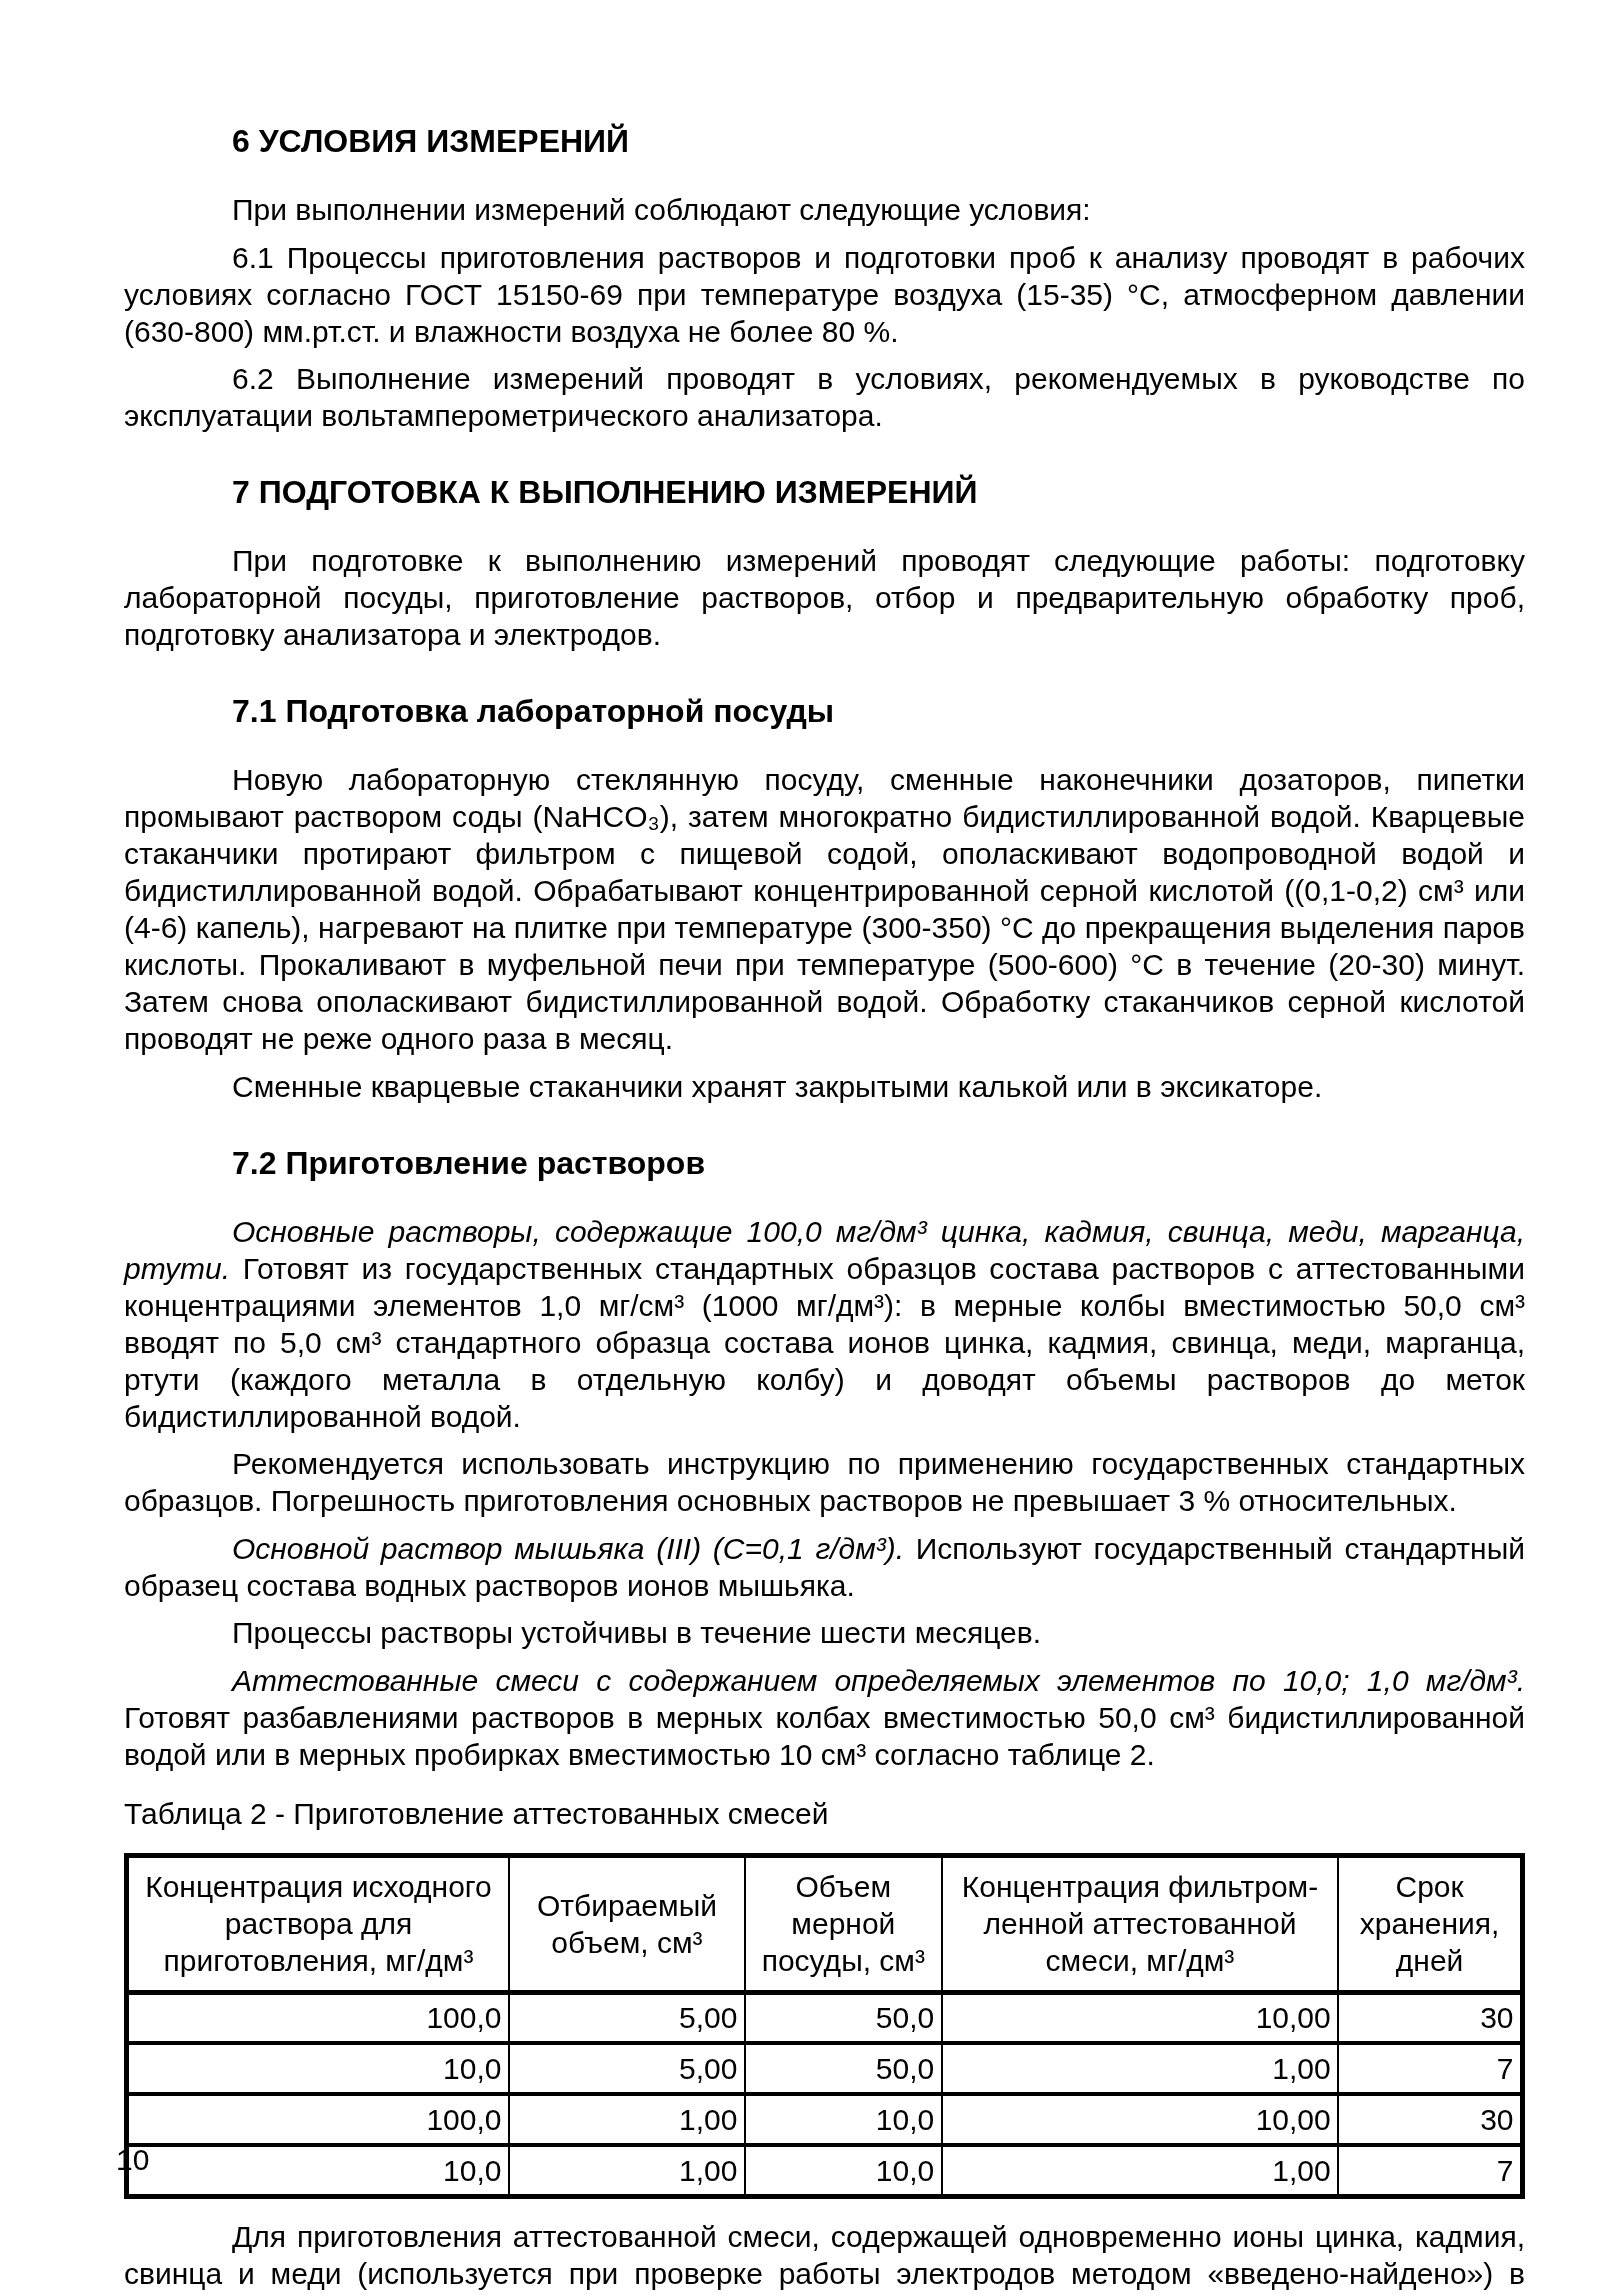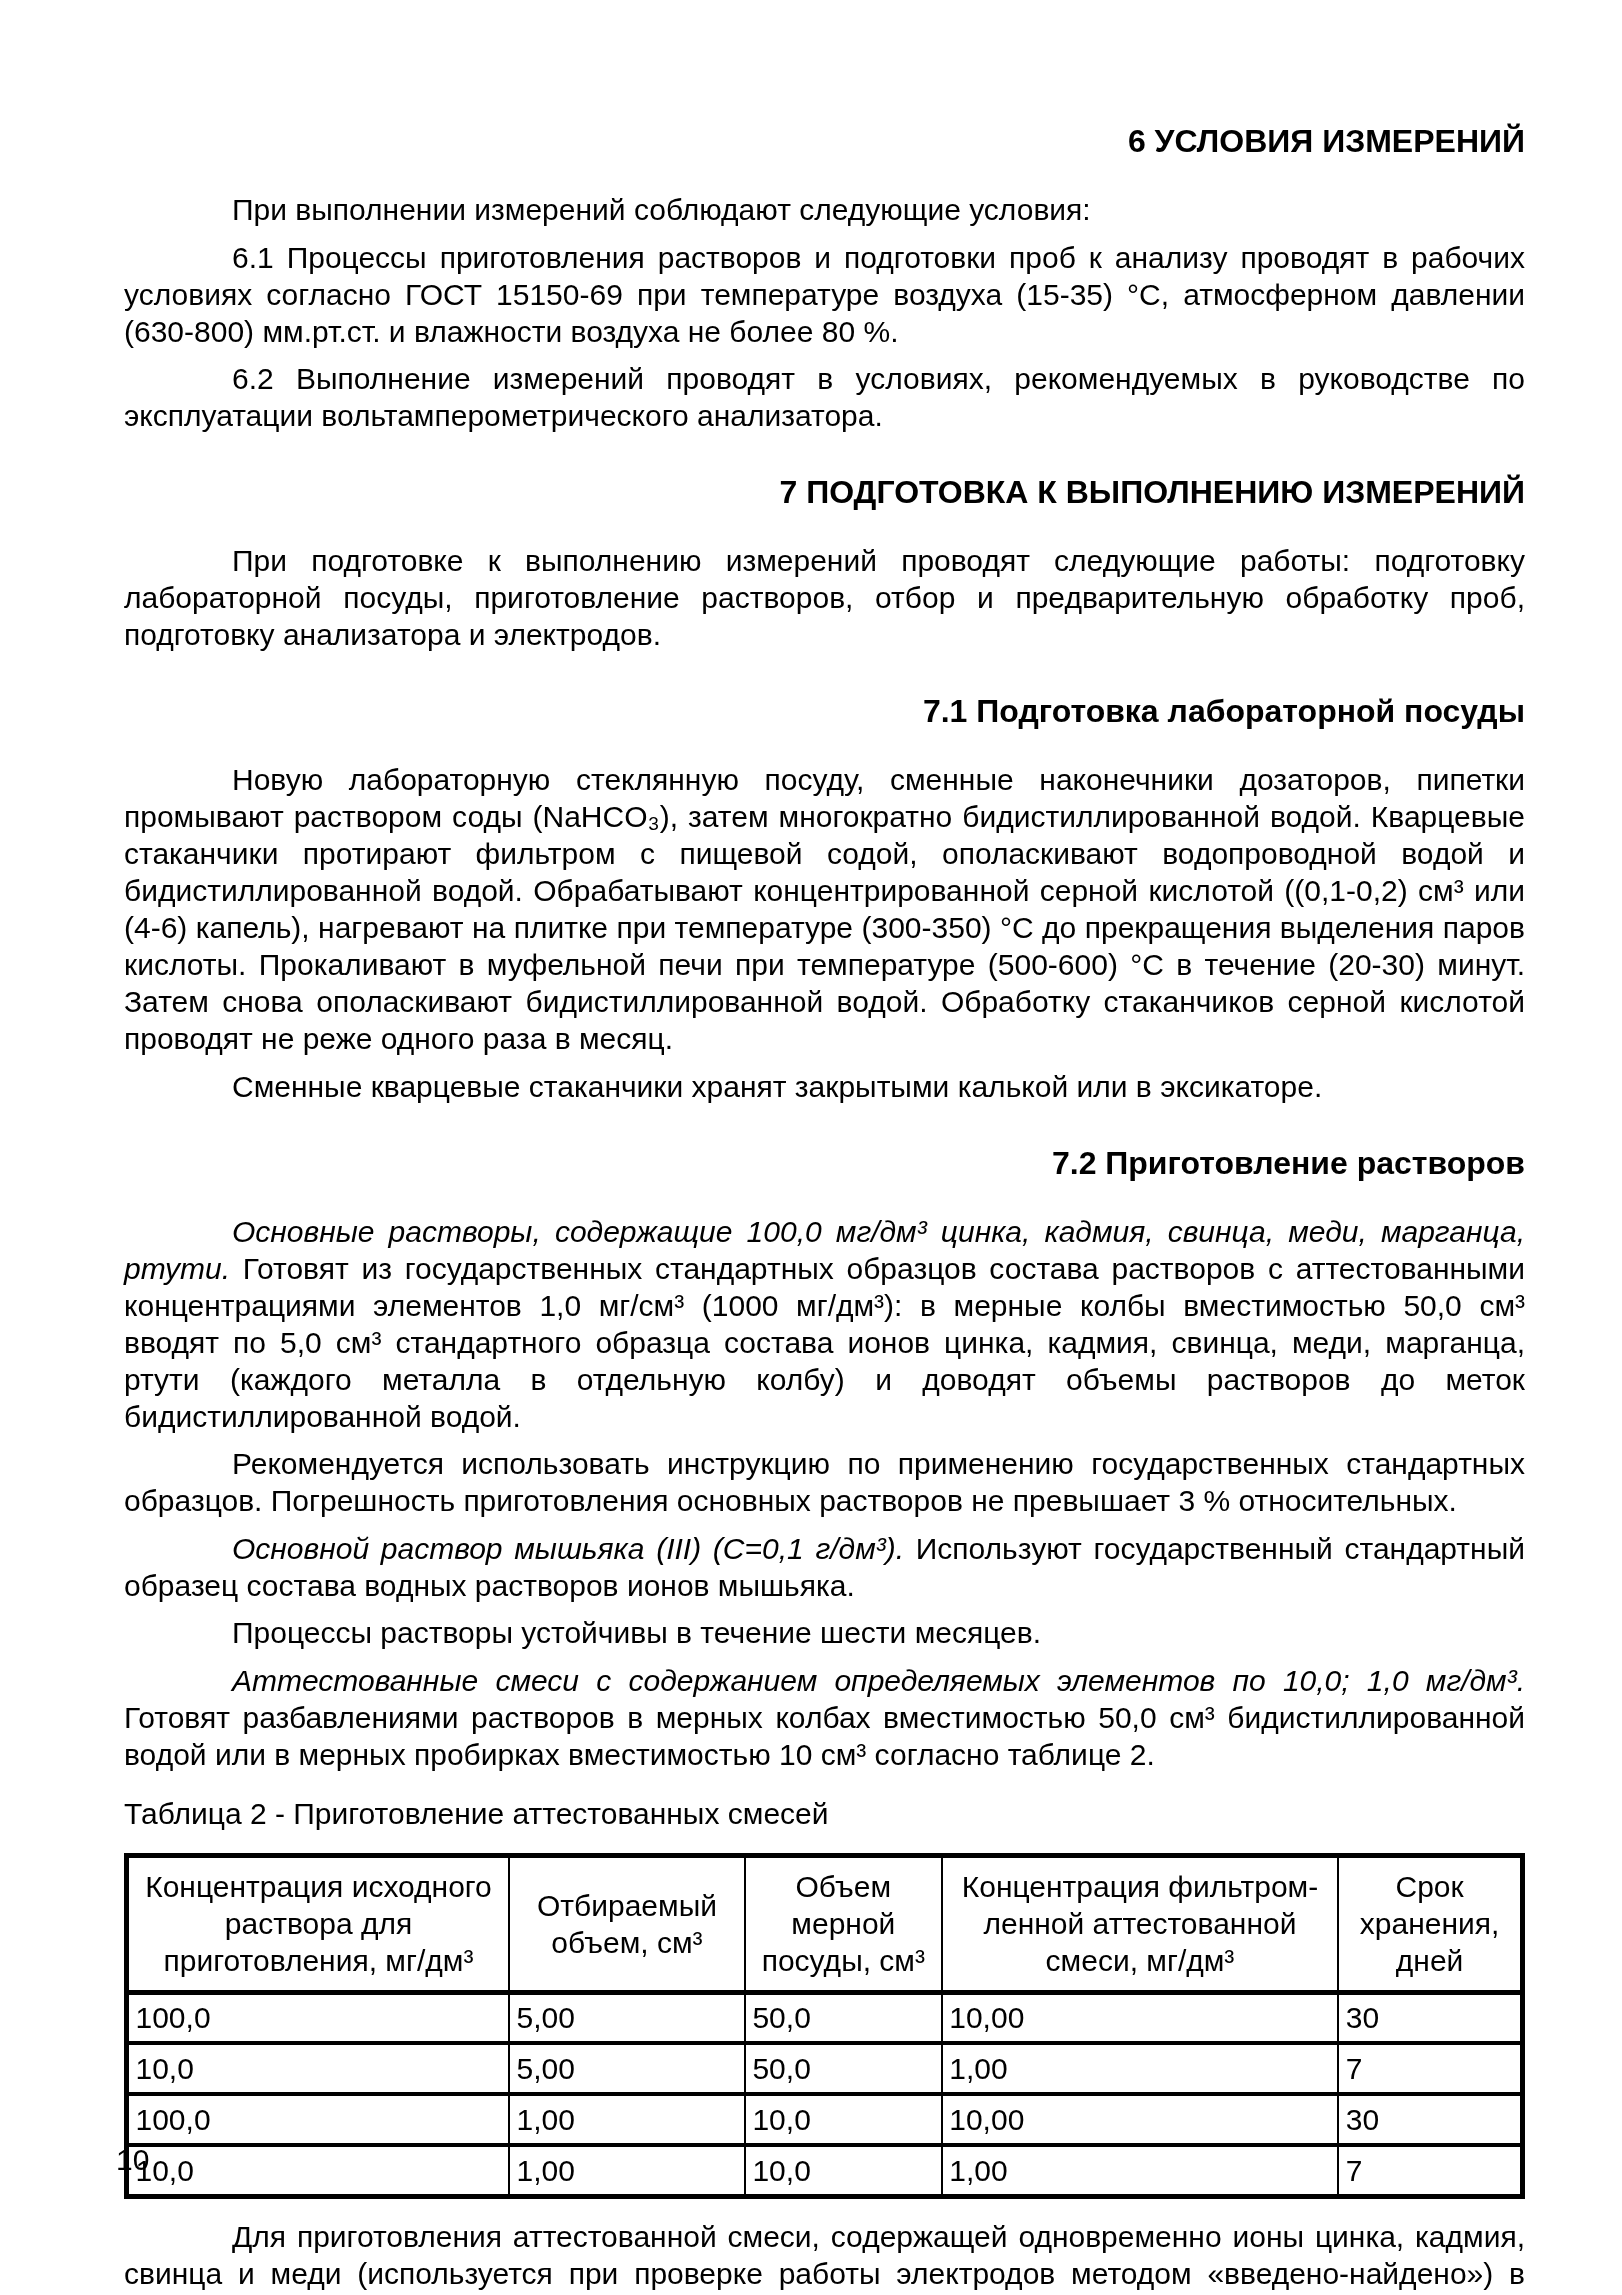--- a/index.html
+++ b/index.html
@@ -15,21 +15,21 @@
     line-height: 37px;
     box-sizing: border-box;
     padding: 121px 98px 0 124px;
   }
   .section-heading {
     font-size: 32px;
     font-weight: bold;
     line-height: 41px;
     margin: 38px 0 29px 0;
     text-indent: 108px;
-    text-align: right;
+    text-align: left;
   }
   .section-heading.first { margin-top: 0; }
   .body-par {
     margin: 0 0 10.5px 0;
     text-indent: 108px;
     text-align: justify;
   }
   .lead-italic { font-style: italic; }
   .table-title {
     margin: 22px 0 21px 0;
@@ -49,21 +49,21 @@
     line-height: 37px;
     text-align: center;
     vertical-align: middle;
     border: 2.6px solid #000;
     border-bottom: 5.9px solid #000;
     padding: 10.5px 7.9px;
   }
   table.t2 td {
     font-size: 30px;
     line-height: 35px;
-    text-align: left;
+    text-align: right;
     vertical-align: middle;
     border: 2.6px solid #000;
     border-top: 4.6px solid #000;
     border-bottom: 4.6px solid #000;
     padding: 5.9px 6.5px;
   }
   .after-table { margin-top: 18.3px; }
   .page-number {
     position: absolute;
     left: 116px;

